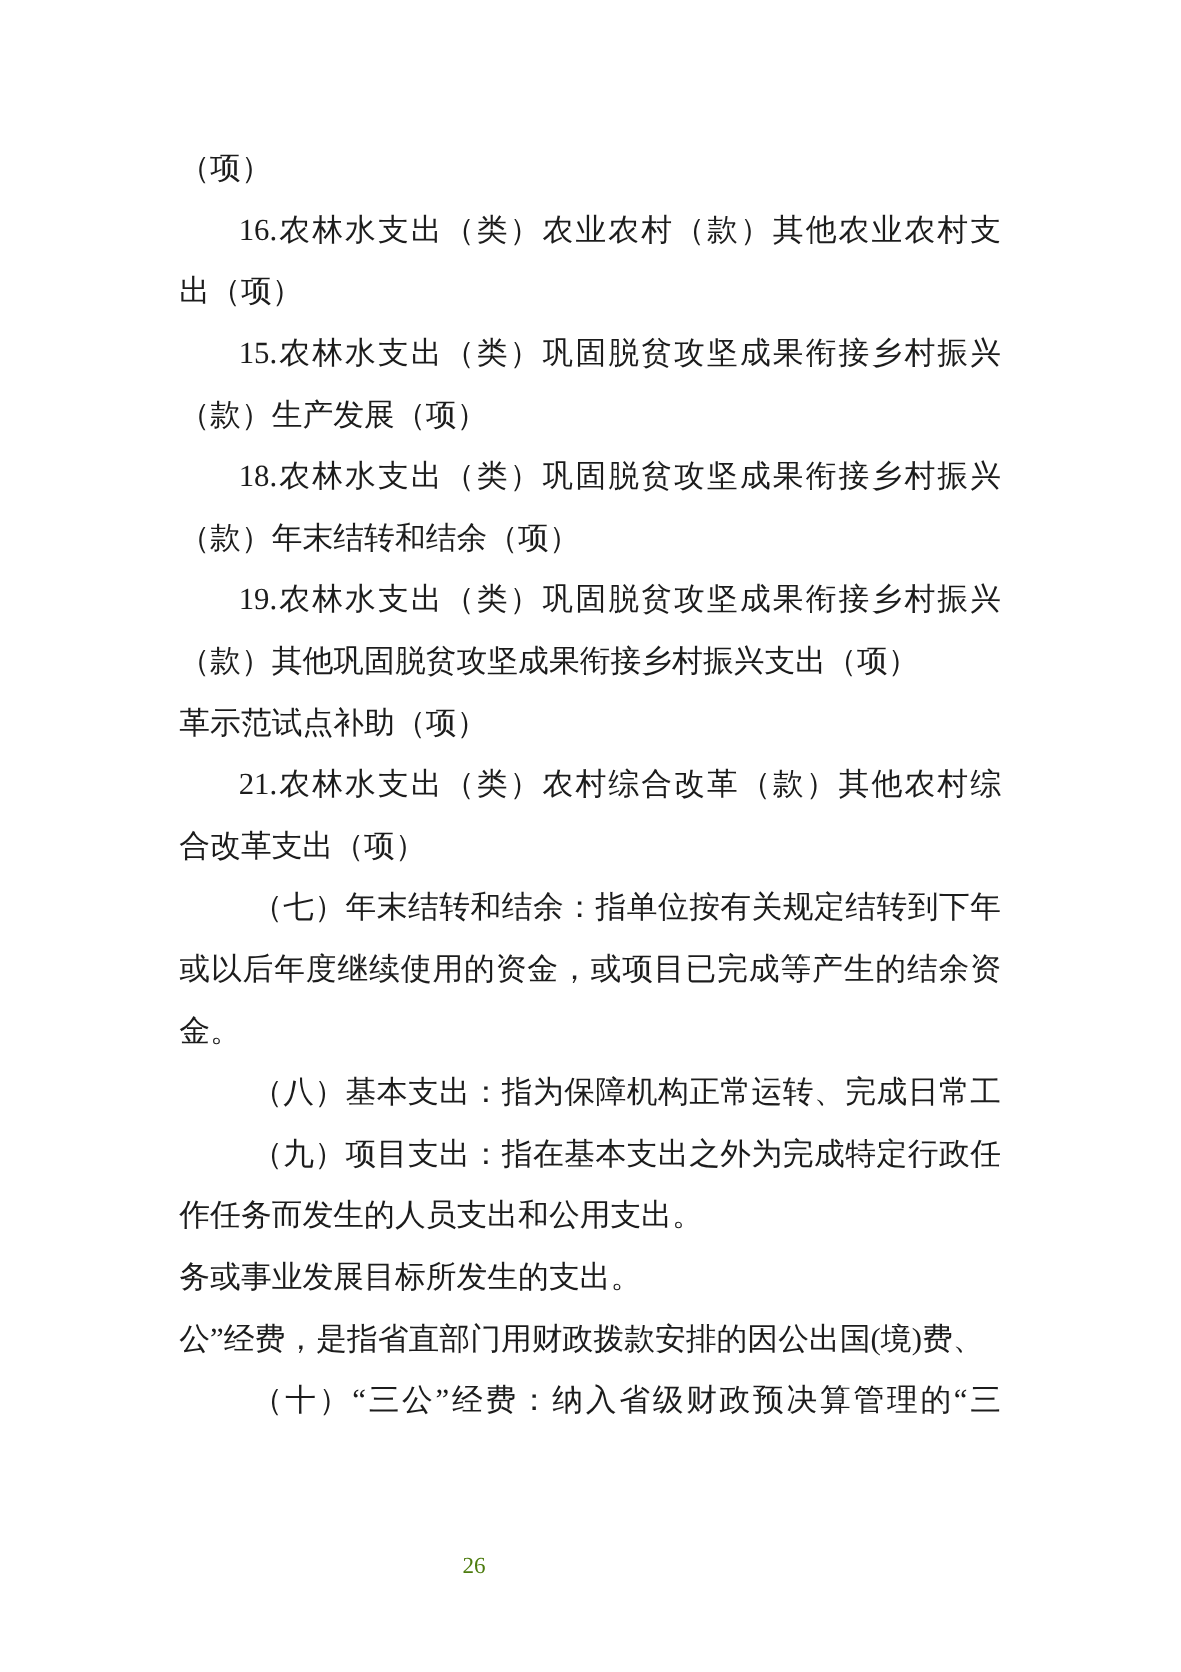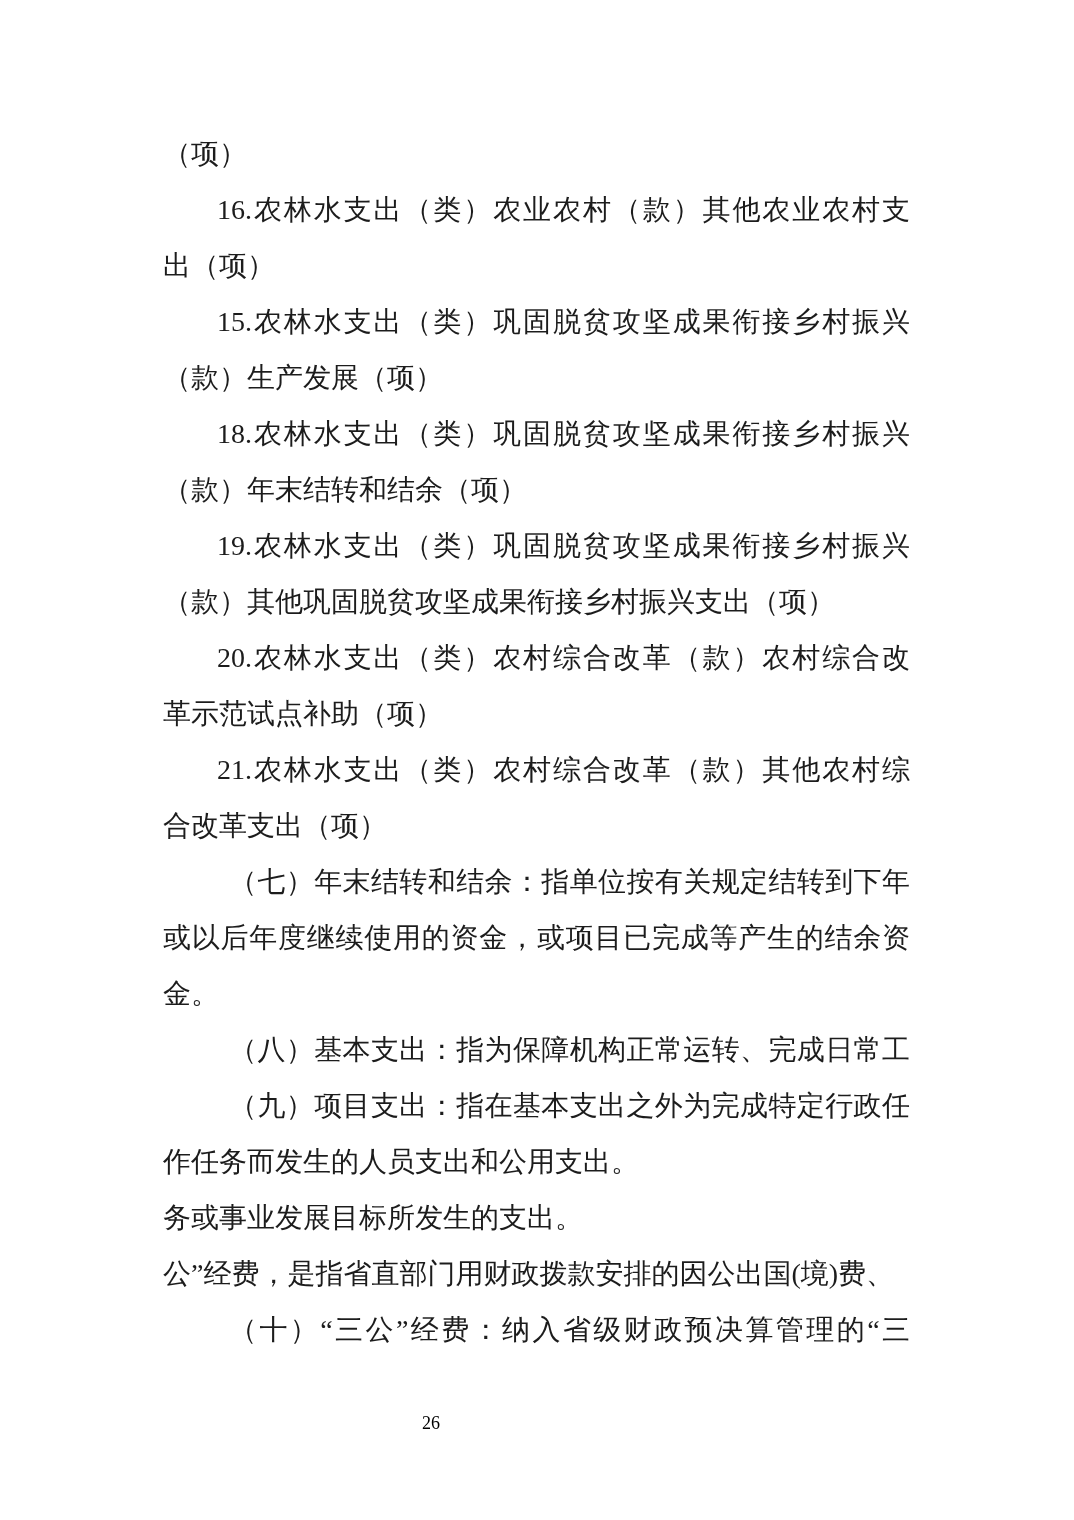--- a/index.html
+++ b/index.html
@@ -42,40 +42,39 @@
   
   .ind-cn {
     text-indent: 66px;
   }
   .pagenum {
     position: absolute;
     left: 0;
     top: 1408px;
     width: 862px;
     text-align: center;
-    font-size: 18px;
+    font-size: 21px;
     line-height: 30px;
-    color: #000000;
+    color: #4d7c0f;
   }
 </style>
 </head>
 <body>
 
 <div class="page">
   <div class="textblock">
     <div class="line">（项）</div>
     <div class="line ind-num stretch">16.农林水支出（类）农业农村（款）其他农业农村支</div>
     <div class="line">出（项）</div>
     <div class="line ind-num stretch">15.农林水支出（类）巩固脱贫攻坚成果衔接乡村振兴</div>
     <div class="line">（款）生产发展（项）</div>
     <div class="line ind-num stretch">18.农林水支出（类）巩固脱贫攻坚成果衔接乡村振兴</div>
     <div class="line">（款）年末结转和结余（项）</div>
     <div class="line ind-num stretch">19.农林水支出（类）巩固脱贫攻坚成果衔接乡村振兴</div>
     <div class="line">（款）其他巩固脱贫攻坚成果衔接乡村振兴支出（项）</div>
-    <div class="line ind-num stretch">20.农林水支出（类）农村综合改革（款）农村综合改</div>
     <div class="line">革示范试点补助（项）</div>
     <div class="line ind-num stretch">21.农林水支出（类）农村综合改革（款）其他农村综</div>
     <div class="line">合改革支出（项）</div>
     <div class="line ind-cn stretch">（七）年末结转和结余：指单位按有关规定结转到下年</div>
     <div class="line stretch">或以后年度继续使用的资金，或项目已完成等产生的结余资</div>
     <div class="line">金。</div>
     <div class="line ind-cn stretch">（八）基本支出：指为保障机构正常运转、完成日常工</div>
     <div class="line ind-cn stretch">（九）项目支出：指在基本支出之外为完成特定行政任</div>
     <div class="line">作任务而发生的人员支出和公用支出。</div>
     <div class="line">务或事业发展目标所发生的支出。</div>

